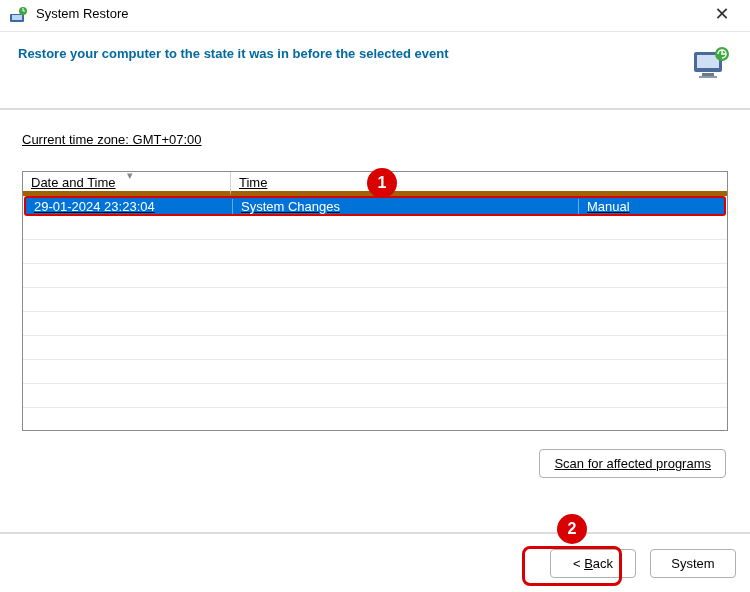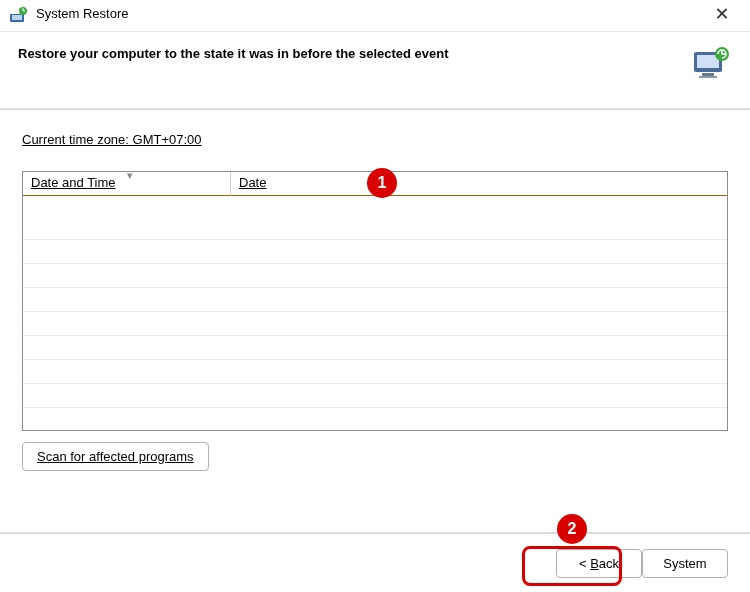--- a/index.html
+++ b/index.html
@@ -38,21 +38,21 @@
     .header-area {
       display: flex;
       align-items: flex-start;
       padding: 14px 18px 28px 18px;
       border-bottom: 2px solid #dcdcdc;
     }
     .header-text {
       flex: 1;
       font-weight: 600;
       font-size: 13px;
-      color: #000000;
+      color: #0369a1;
     }
     .header-icon {
       width: 40px; height: 34px;
     }
     .content {
       padding: 22px 22px 0 22px;
       text-decoration: underline;
     }
     .tz-label {
       color: #000;
@@ -64,21 +64,21 @@
       position: relative;
       background: #fff;
     }
     .thead {
       display: flex;
       height: 24px;
       background: #fff;
     }
     .th {
       border-right: 1px solid #d0d0d0;
-      border-bottom: 1px solid #a16207;
+      border-bottom: 5px solid #a16207;
       padding: 3px 8px 0 8px;
       font-size: 13px;
       color: #000;
       position: relative;
     }
     .th.datetime { width: 208px; }
     .th.desc { width: 346px; }
     .th.type { flex: 1; border-right: none; }
     .sort-icon {
       position: absolute;
@@ -106,41 +106,43 @@
     .td.datetime { width: 206px; }
     .td.desc { width: 346px; border-left: 1px solid rgba(255,255,255,0.4); }
     .td.type { flex: 1; border-left: 1px solid rgba(255,255,255,0.4); }
     .grid-lines {
       position: absolute;
       top: 44px; left: 0; right: 0; bottom: 0;
       background: repeating-linear-gradient(to bottom, transparent 0, transparent 23px, #eaeaea 23px, #eaeaea 24px);
     }
     .scan-btn-row {
       display: flex;
-      margin-top: 11px;
+      justify-content: flex-end;
+      margin-top: 18px;
       padding-right: 2px;
     }
     .scan-btn {
       border: 1px solid #b0b0b0;
       border-radius: 4px;
       background: #fff;
       padding: 6px 14px;
       font-size: 13px;
       cursor: pointer;
       font-family: inherit;
     }
     .footer {
       position: absolute;
       left: 0; right: 0; bottom: 0;
       height: 60px;
       border-top: 2px solid #dcdcdc;
       display: flex;
       align-items: center;
       justify-content: flex-end;
-      padding-right: 22px;
+      gap: 14px;
+      padding-right: 14px;
       background: #fff;
     }
     .wiz-btn {
       border: 1px solid #b0b0b0;
       border-radius: 4px;
       background: #fff;
       min-width: 86px;
       padding: 6px 14px;
       font-size: 13px;
       cursor: pointer;
@@ -201,22 +203,27 @@
 <div class="content">
   <div class="tz-label">Current time zone: GMT+07:00</div>
 
   <div class="table-wrap">
     <div class="thead">
       <div class="th datetime">
         <span>Date and Time</span>
         <span class="sort-icon">▾</span>
       </div>
       <div class="th type">
-        <span>Date</span>
+        <span>Time</span>
       </div>
+    </div>
+    <div class="trow">
+      <div class="td datetime">29-01-2024 23:23:04</div>
+      <div class="td desc">System Changes</div>
+      <div class="td type">Manual</div>
     </div>
     <div class="grid-lines"></div>
   </div>
 
   <div class="scan-btn-row">
     <button class="scan-btn">
       Scan for <span class="underline">a</span>ffected programs
     </button>
   </div>
 </div>

